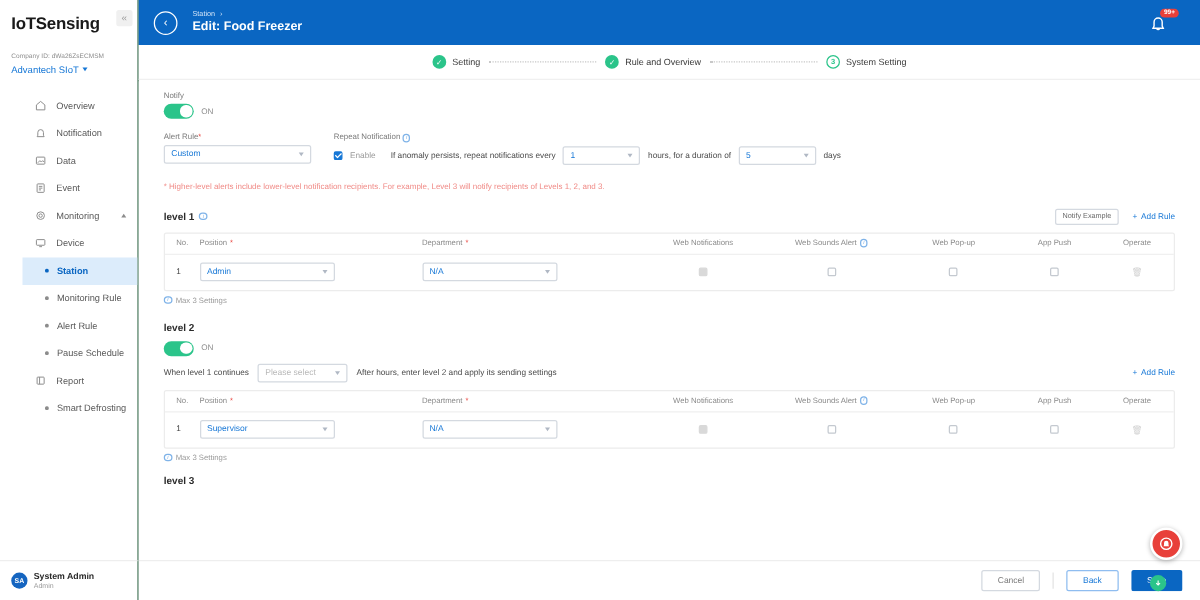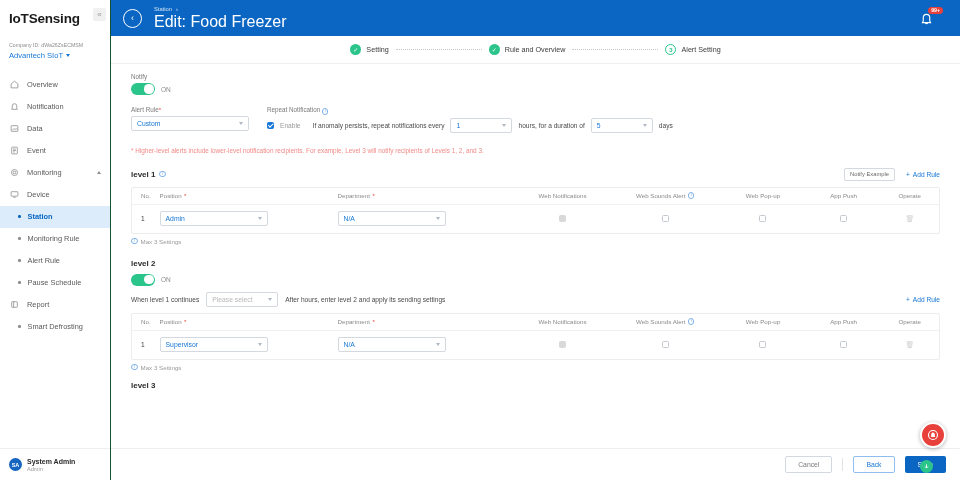--- a/index.html
+++ b/index.html
@@ -43,21 +43,21 @@
   .company-name {
     font-size: 7.6px; color: #1677d6; margin-top: 2.5px;
     display: flex; align-items: center; gap: 3px; cursor: pointer;
   }
   .caret-d {
     width: 0; height: 0;
     border-left: 2.6px solid transparent;
     border-right: 2.6px solid transparent;
     border-top: 3px solid #1677d6;
   }
-  .nav { margin-top: 14px; flex: 1 1 auto; overflow: hidden; }
+  .nav { margin-top: 14px; flex: 1 1 auto; overflow: hidden; padding-left: 18px; }
   .nav-item {
     height: 22px; display: flex; align-items: center;
     padding-left: 10px; gap: 8px;
     font-size: 7.4px; color: #595959; cursor: pointer;
   }
   .nav-item.active {
     background: #dcecfb; color: #0a66c2; font-weight: bold;
   }
   .nav-ico {
     width: 9px; height: 9px; flex: 0 0 9px;
@@ -104,21 +104,21 @@
     border: 1.3px solid #fff; color: #fff;
     display: flex; align-items: center; justify-content: center;
     font-size: 9px; cursor: pointer; flex: 0 0 19px;
   }
   .crumbs { margin-left: 12px; }
   .crumb-line {
     font-size: 5.8px; color: #cfe2f7;
     display: flex; align-items: center; gap: 4px;
   }
   .page-title {
-    font-size: 16px; font-weight: normal; color: #fff; margin-top: 1px;
+    font-size: 10px; font-weight: bold; color: #fff; margin-top: 1px;
   }
   .bell-wrap {
     position: absolute; right: 22px; top: 9px;
     width: 18px; height: 18px; cursor: pointer;
   }
   .bell-wrap svg { width: 13px; height: 13px; color: #fff; margin-top: 3px; }
   .badge {
     position: absolute; top: -2px; right: -5px;
     background: #e8403a; color: #fff;
     font-size: 5.2px; font-weight: bold;
@@ -415,21 +415,21 @@
       <span class="step-label">Setting</span>
     </div>
     <div class="dash-line"></div>
     <div class="step">
       <span class="step-ico">✓</span>
       <span class="step-label">Rule and Overview</span>
     </div>
     <div class="dash-line"></div>
     <div class="step">
       <span class="step-ico outline">3</span>
-      <span class="step-label">Alert Setting</span>
+      <span class="step-label">System Setting</span>
     </div>
   </div>
 
   <div class="content">
 
     <div>
       <div class="fieldlabel">Notify</div>
       <div class="toggle-row">
         <div class="toggle">
             <span class="knob"></span>

